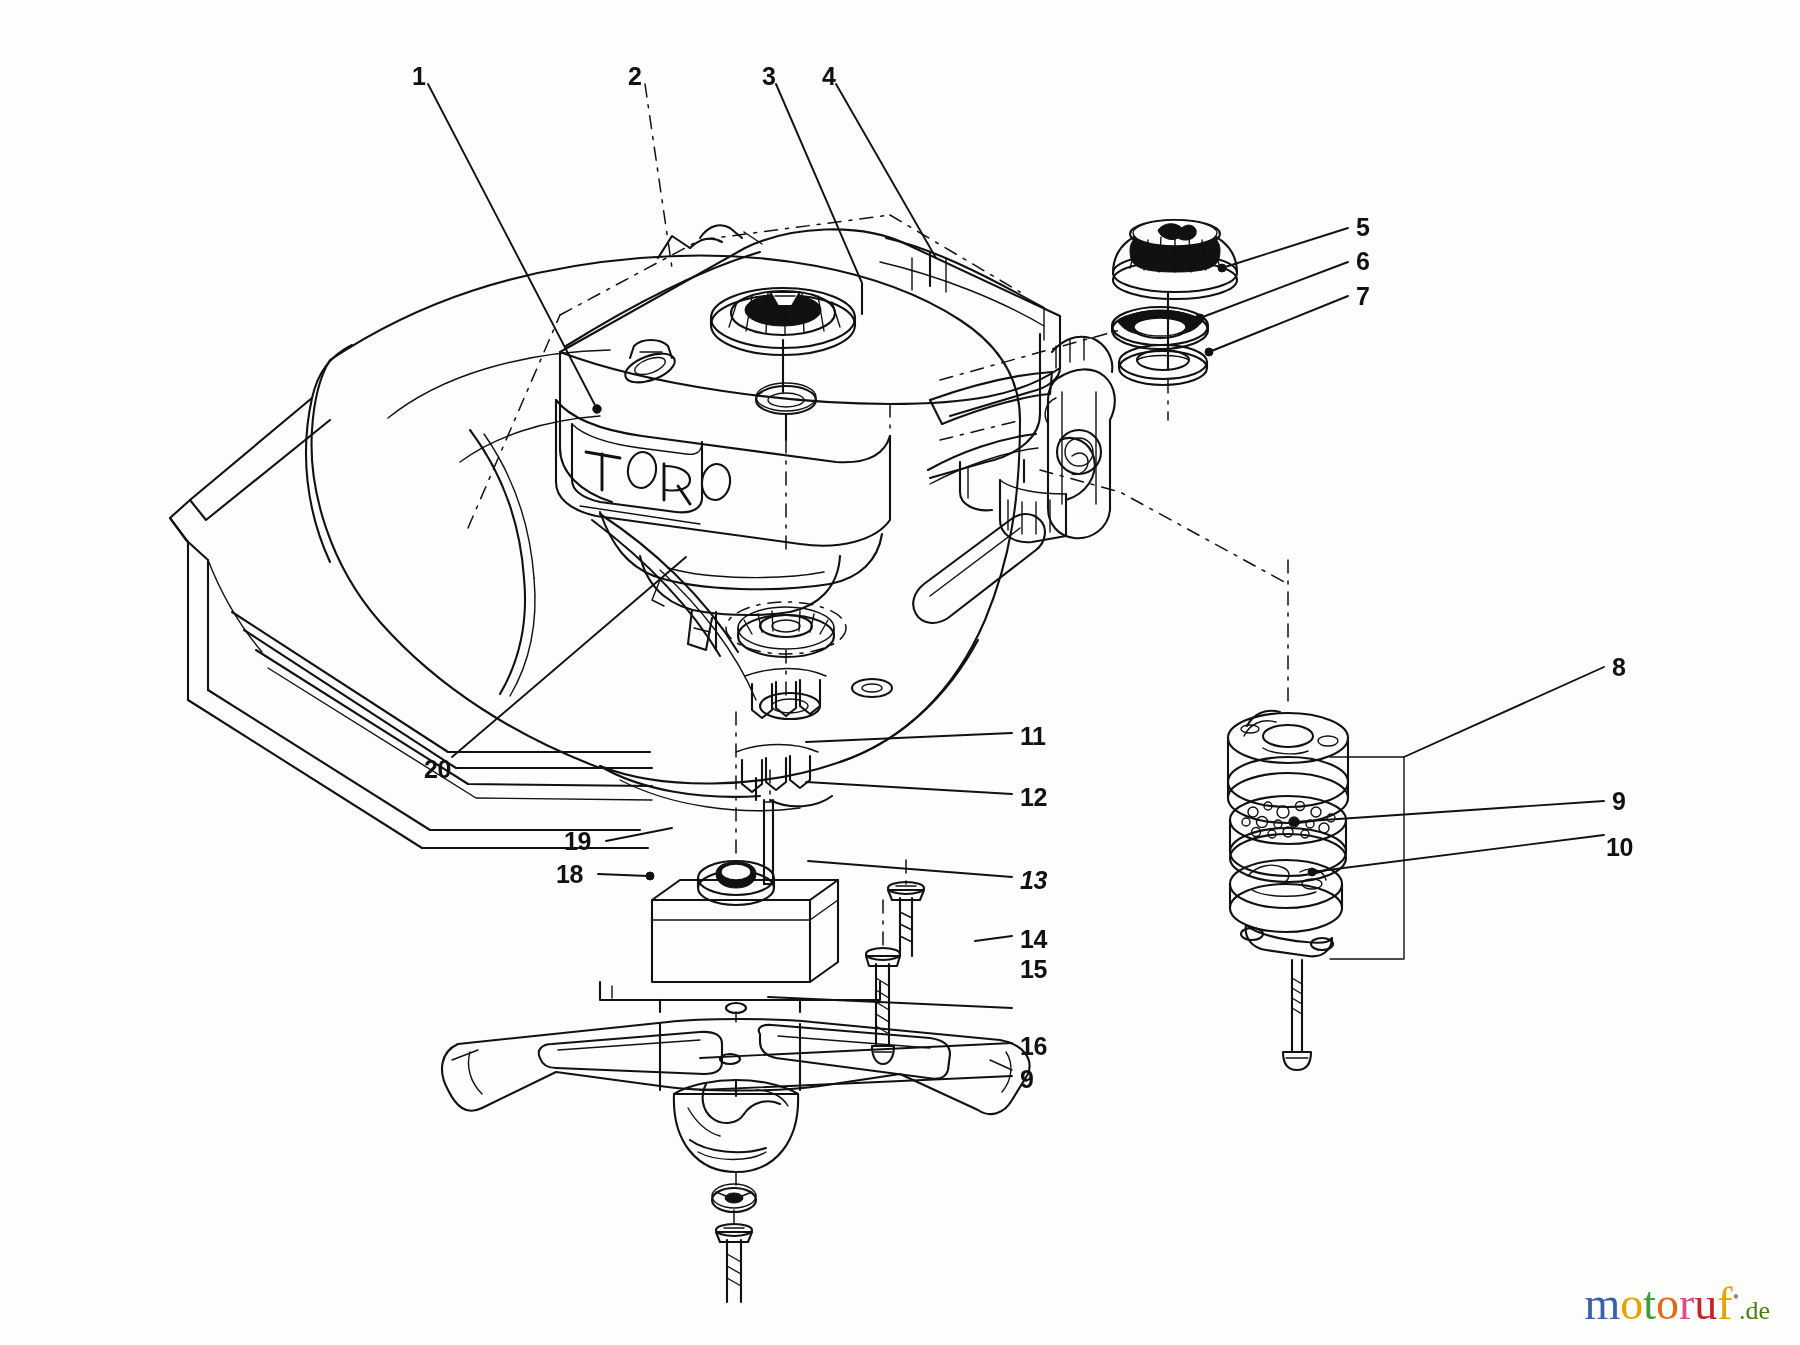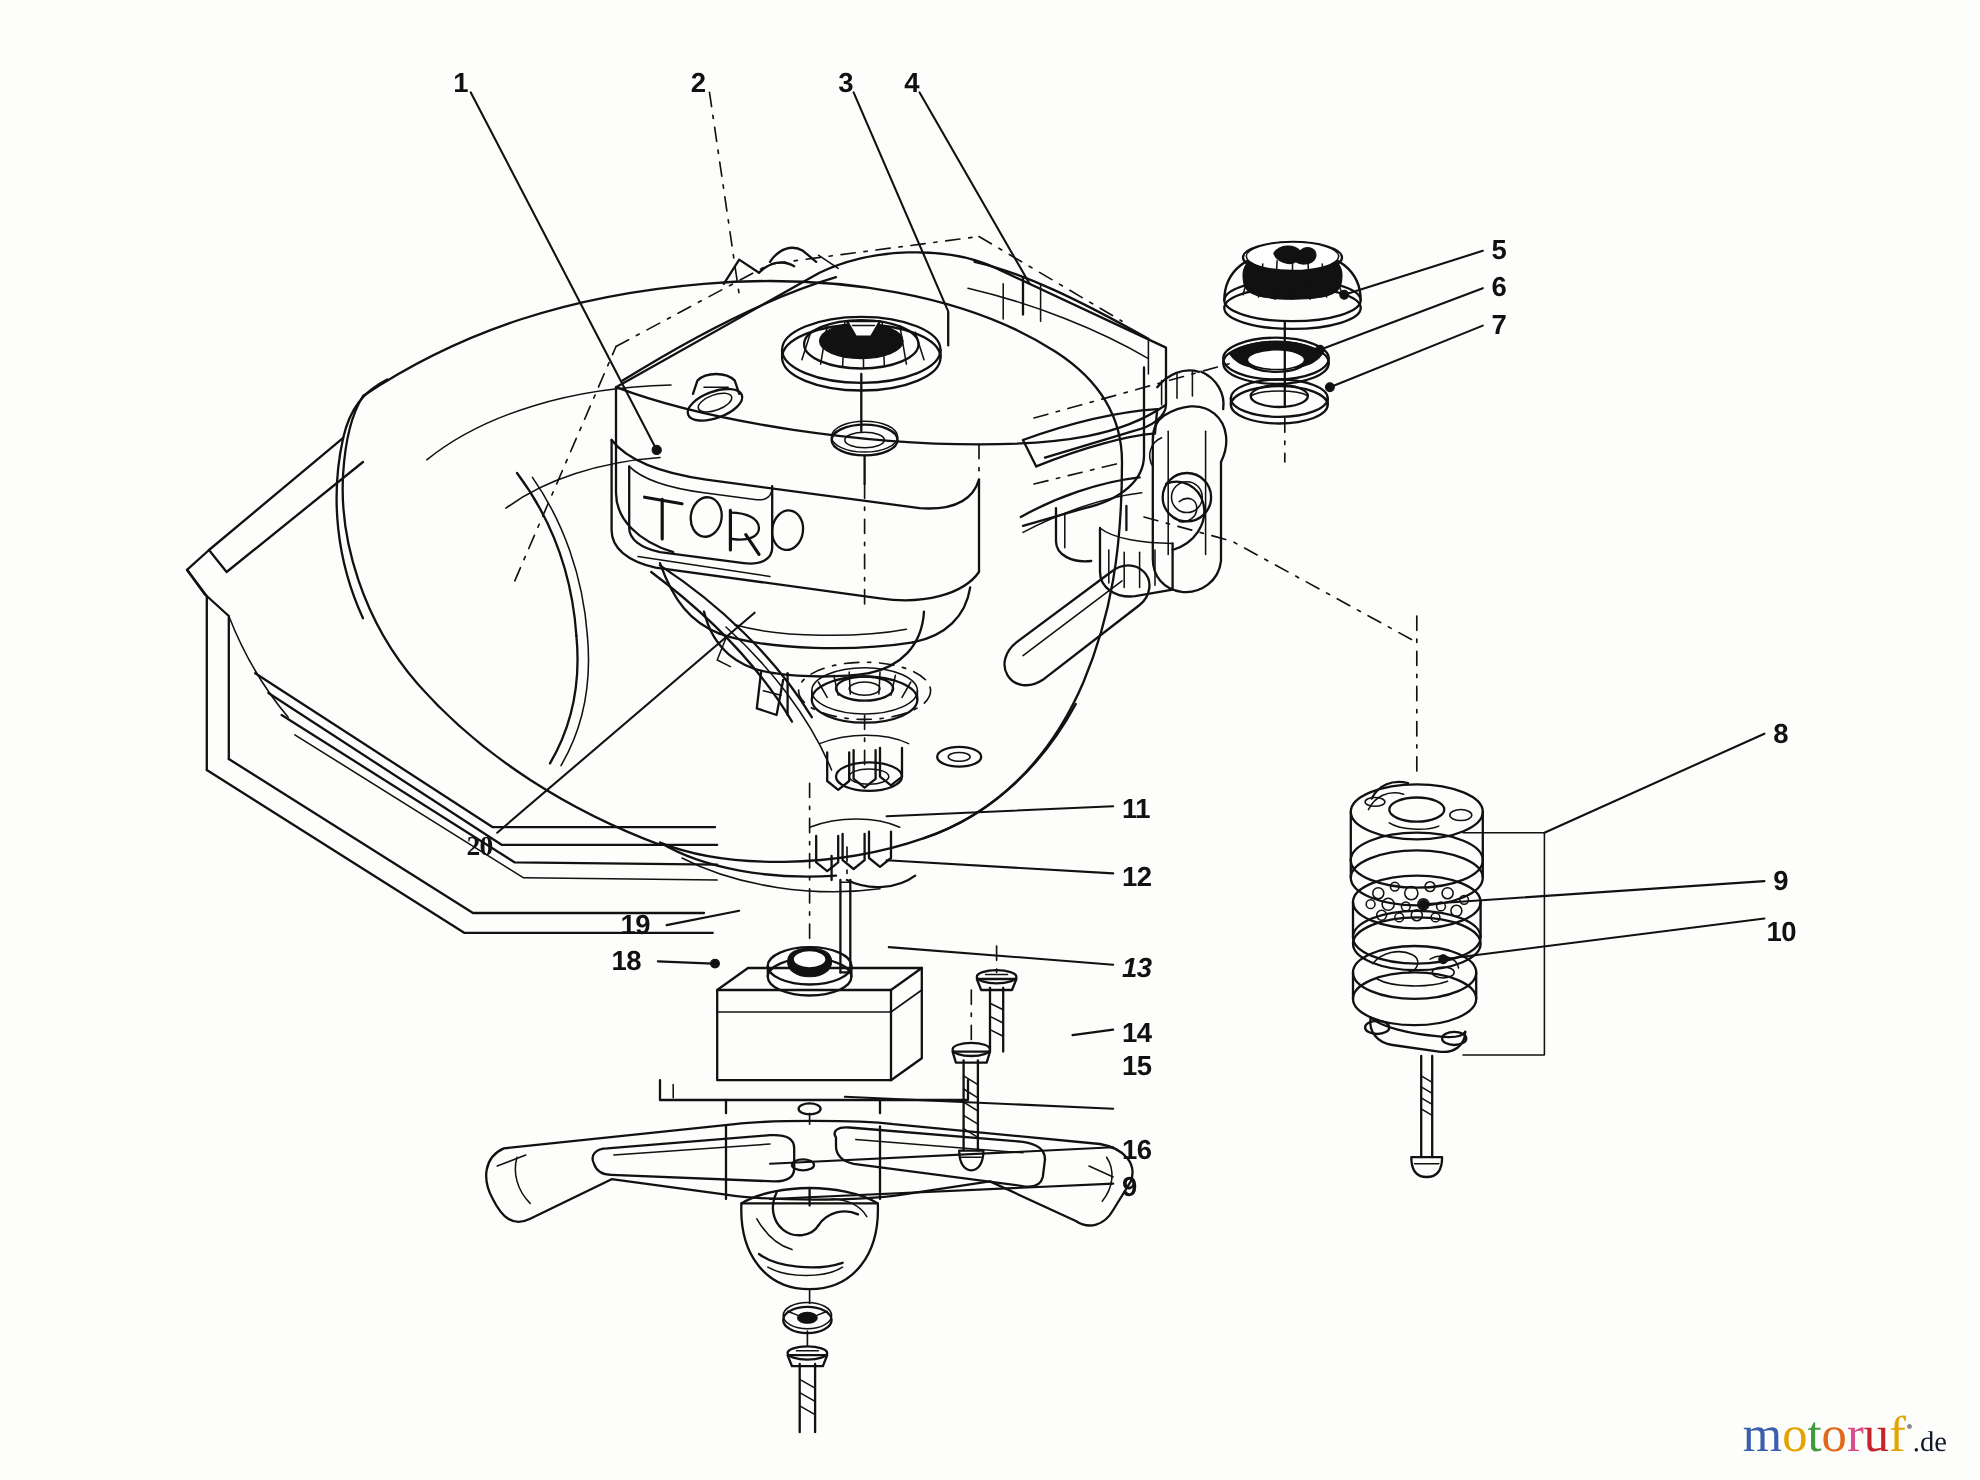--- a/index.html
+++ b/index.html
@@ -45,21 +45,21 @@
     white-space: nowrap;
   }
   #watermark .l1 { color: #3b5fab; }
   #watermark .l2 { color: #e2a400; }
   #watermark .l3 { color: #3f9b3f; }
   #watermark .l4 { color: #e06a1b; }
   #watermark .l5 { color: #d94f8c; }
   #watermark .l6 { color: #c4242a; }
   #watermark .l7 { color: #e2a400; }
   #watermark .dot { color: #888888; font-size: 18px; vertical-align: super; }
-  #watermark .tld { color: #0f172a; font-size: 26px; }
+  #watermark .tld { color: #4d7c0f; font-size: 26px; }
 </style>
 </head>
 <body>
 
 <div id="page">
 
   <svg id="diagram-svg" viewBox="0 0 1800 1345" xmlns="http://www.w3.org/2000/svg">
     <defs>
       <style>
         .ln { fill:none; stroke:#111; stroke-width:2.1; stroke-linecap:round; stroke-linejoin:round; }
@@ -591,19 +591,19 @@
   <div class="callout-label" style="left:1020px; top:724px;">11</div>
   <div class="callout-label" style="left:1020px; top:785px;">12</div>
   <div class="callout-label" style="left:1020px; top:868px;font-style:italic;">13</div>
   <div class="callout-label" style="left:1020px; top:927px;">14</div>
   <div class="callout-label" style="left:1020px; top:957px;">15</div>
   <div class="callout-label" style="left:1020px; top:1034px;">16</div>
   <div class="callout-label" style="left:1020px; top:1067px;">9</div>
 
   <div class="callout-label" style="left:556px; top:862px;">18</div>
   <div class="callout-label" style="left:564px; top:829px;">19</div>
-  <div class="callout-label" style="left:424px; top:757px;font-family:Liberation Serif, serif;">20</div>
+  <div class="callout-label" style="left:424px; top:757px;">20</div>
 
   <div id="watermark">
     <span class="l1">m</span><span class="l2">o</span><span class="l3">t</span><span class="l4">o</span><span class="l5">r</span><span class="l6">u</span><span class="l7">f</span><span class="dot">•</span><span class="tld">.de</span>
   </div>
 
 </div>
 
 </body></html>

